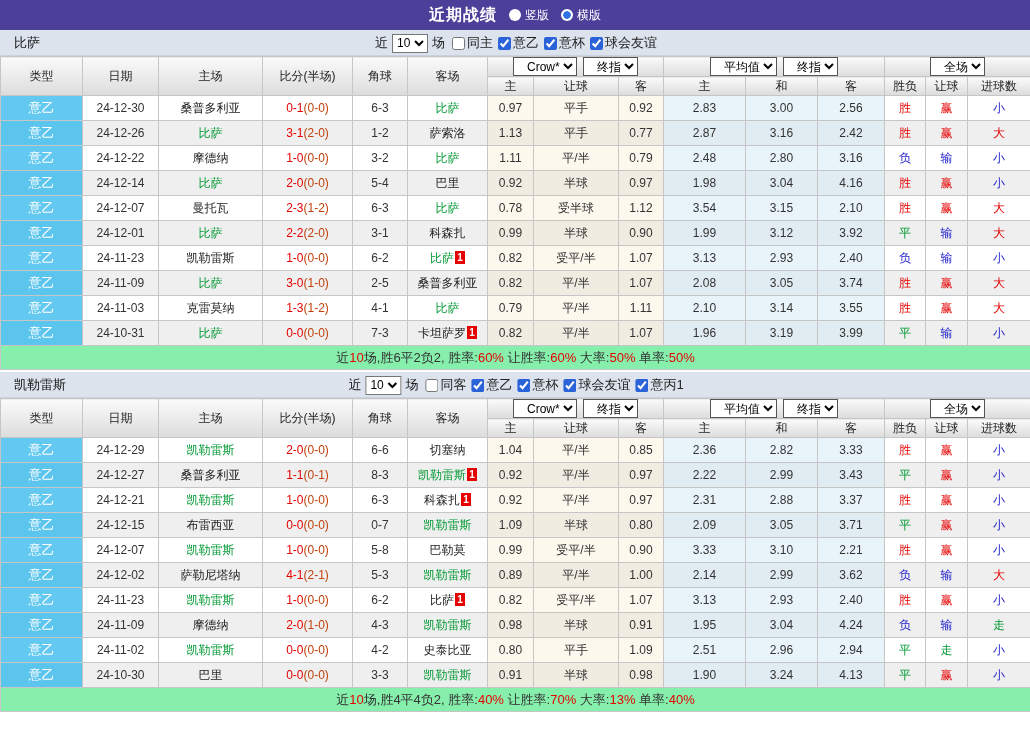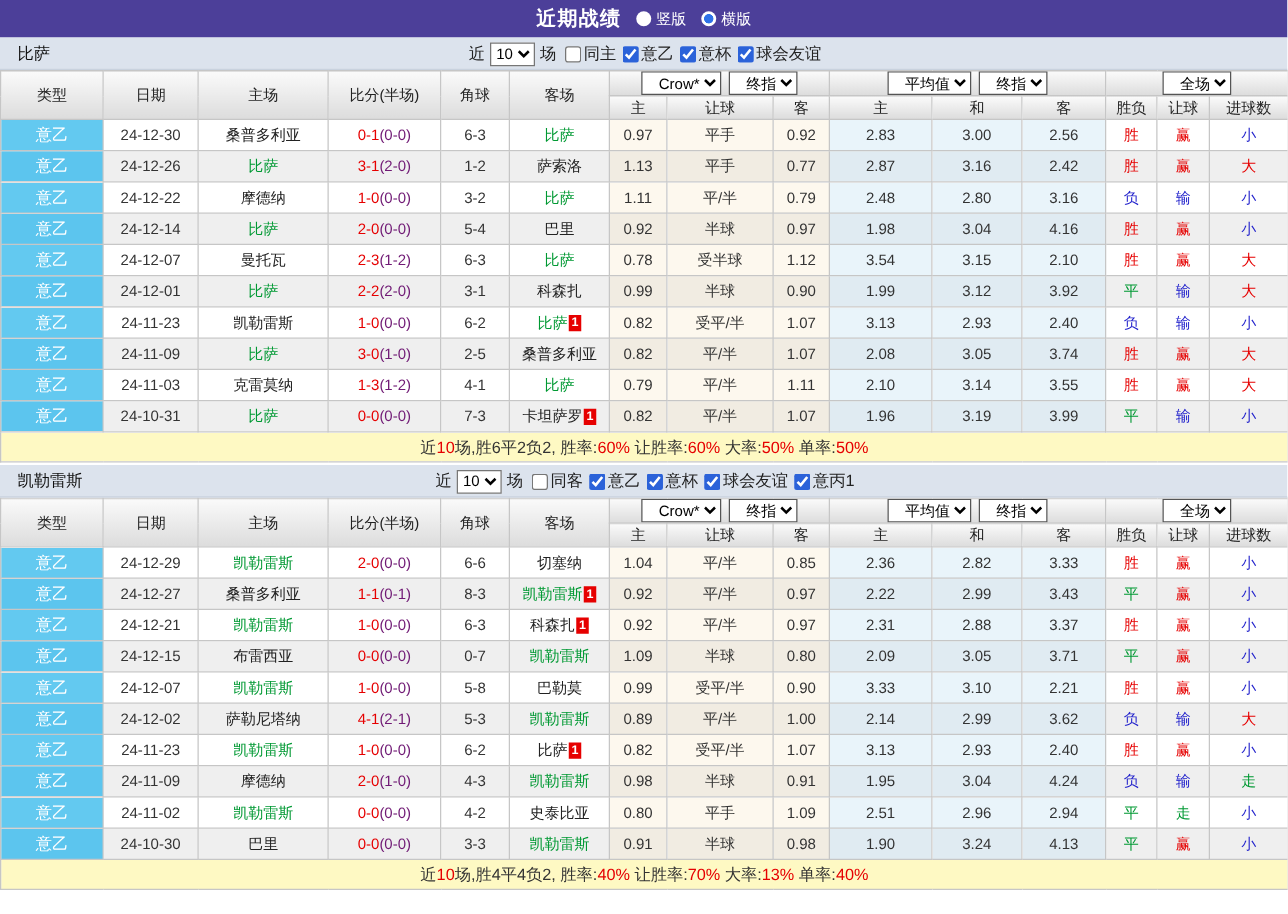--- a/index.html
+++ b/index.html
@@ -60,25 +60,25 @@
   td.avg { background: #e9f4fa !important; }
   tbody tr:nth-child(even) td.avg { background: #e0ebf2 !important; }
   .team-n { color: #222; }
   .team-n.hl { color: #009933; }
   .badge {
     display: inline-block; background: #e60000; color: #fff; font-size: 10px;
     width: 10px; height: 13px; line-height: 13px; text-align: center; margin-left: 1px; vertical-align: 1px;
     font-weight: bold;
   }
   .sc-full { color: #e60000; }
-  .sc-half { color: #701a75; }
+  .sc-half { color: #c2410c; }
   .c-red { color: #e60000; }
   .c-blue { color: #2222cc; }
   .c-green { color: #009933; }
-  tfoot td { height: 24px; background: #fef9c3; font-size: 13px; color: #333; }
+  tfoot td { height: 24px; background: #86efac; font-size: 13px; color: #333; }
   tfoot .seg-red { color: #e60000; }
 </style>
 </head>
 <body>
 
 <div class="title-bar">
   <span class="page-title">近期战绩</span>
   <span class="radio-group">
     <span class="radio" id="radio-vert"></span>
     <span class="radio-label">竖版</span>

